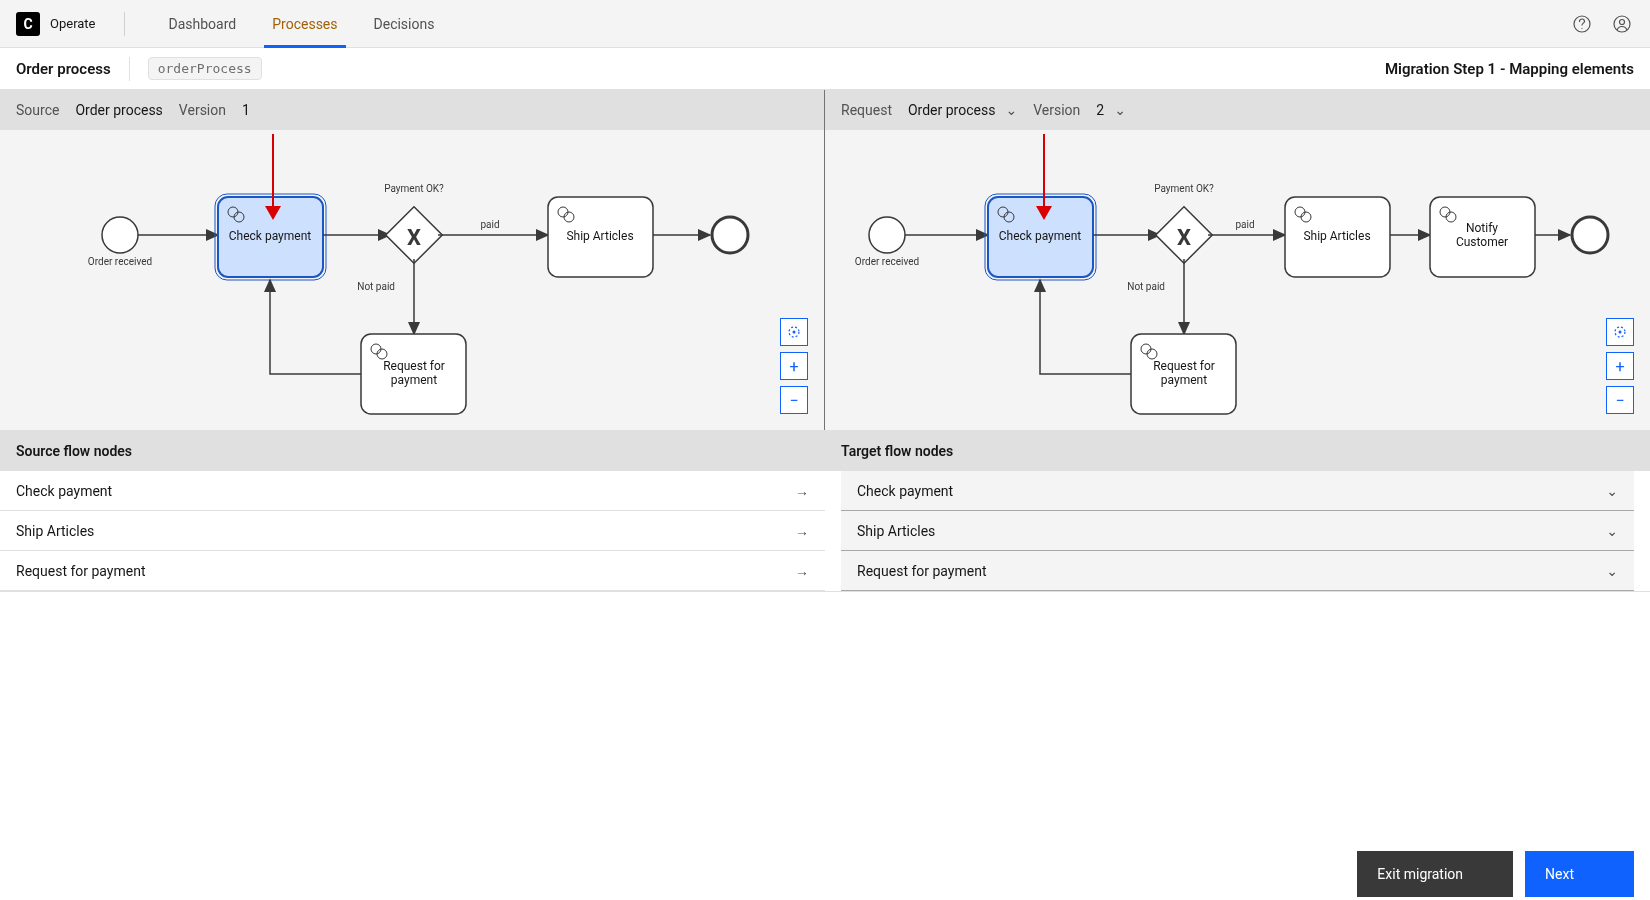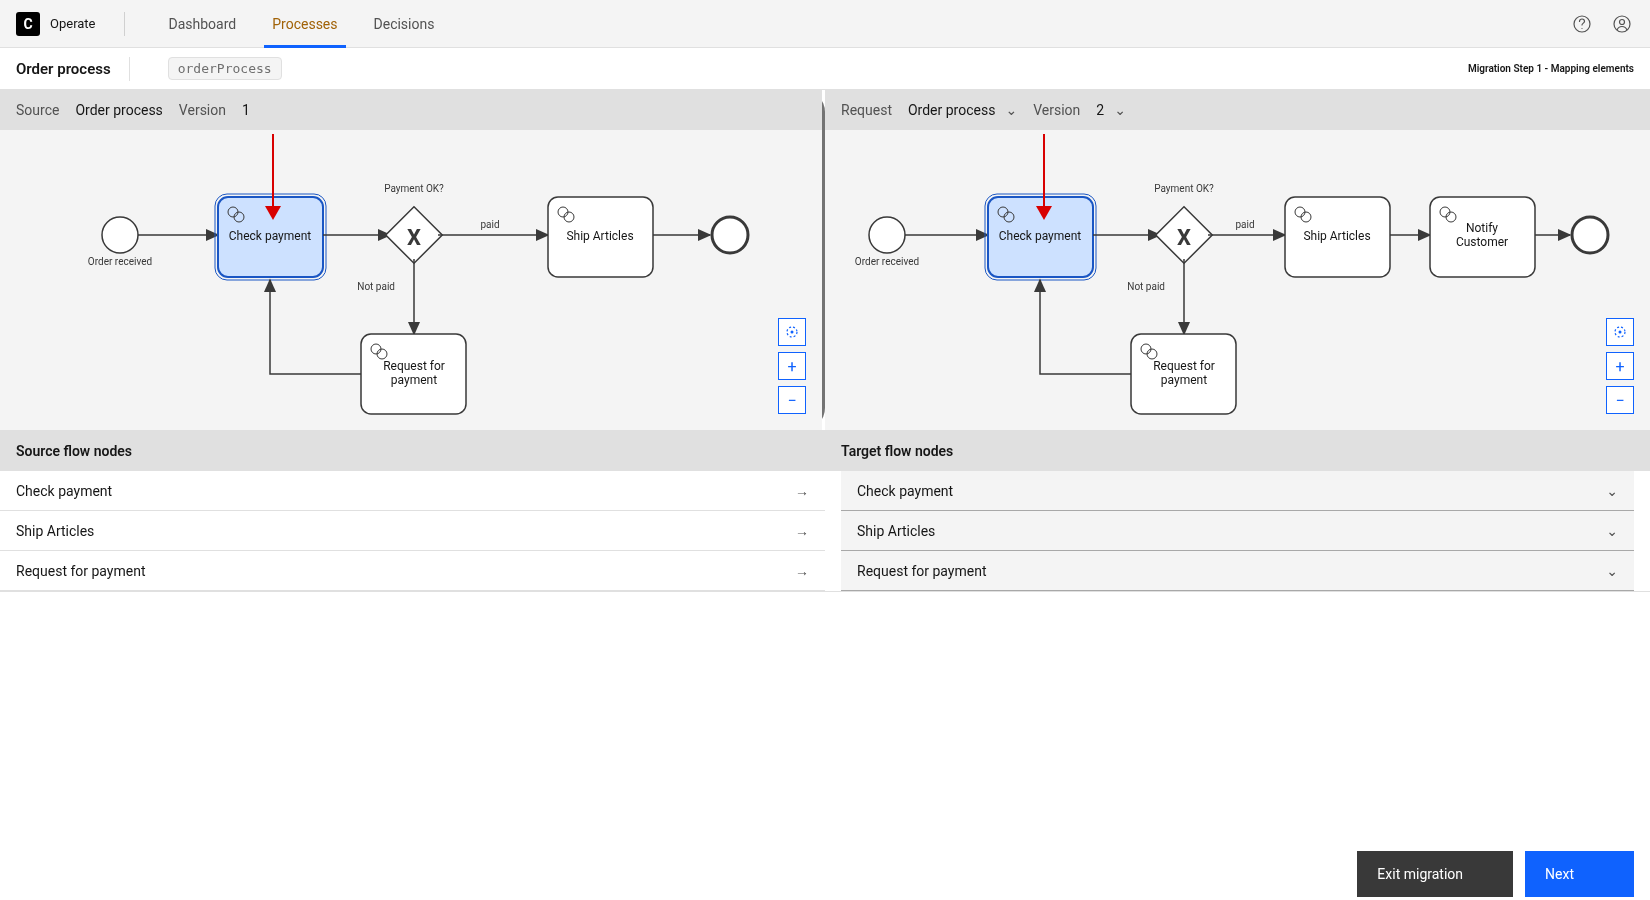--- a/index.html
+++ b/index.html
@@ -12,26 +12,26 @@
     .nav { display: flex; gap: 4px; height: 48px; }
     .nav-item { display: flex; align-items: center; padding: 16px 16px; color: #525252; font-size: 14px; cursor: pointer; position: relative; }
     .nav-item.active { color: #a16207; }
     .nav-item.active::after { content: ""; position: absolute; bottom: 0; left: 8px; right: 8px; height: 3px; background: #0f62fe; }
     .topbar-right { margin-left: auto; display: flex; align-items: center; gap: 16px; }
     .icon-btn { width: 24px; height: 24px; display: flex; align-items: center; justify-content: center; cursor: pointer; color: #525252; }
     
     .subhead { height: 42px; border-bottom: 1px solid #e0e0e0; display: flex; align-items: center; padding: 0 16px; }
     .subhead-title { font-weight: 600; font-size: 15px; margin-right: 18px; }
     .subhead-divider { width: 1px; height: 24px; background: #e0e0e0; margin-right: 18px; }
-    .chip { background: #f4f4f4; border: 1px solid #e0e0e0; border-radius: 4px; padding: 3px 9px; font-family: ui-monospace, Menlo, monospace; color: #6f6f6f; font-size: 13px; margin-left: 20px; }
-    .subhead-right { margin-left: auto; font-weight: 600; font-size: 10px; }
+    .chip { background: #f4f4f4; border: 1px solid #e0e0e0; border-radius: 4px; padding: 3px 9px; font-family: ui-monospace, Menlo, monospace; color: #6f6f6f; font-size: 13px; }
+    .subhead-right { margin-left: auto; font-weight: 600; font-size: 15px; }
     
     .panel-wrap { display: flex; border-bottom: 1px solid #e0e0e0; }
     .panel { width: 50%; display: flex; flex-direction: column; position: relative; }
-    .panel-left { border-right: 3px solid #737373; border-radius: 22px; }
+    .panel-left { border-right: 1px solid #737373; }
     .panel-head { height: 40px; background: #e0e0e0; display: flex; align-items: center; padding: 0 16px; gap: 16px; font-size: 14px; }
     .label-muted { color: #525252; }
     .sel-value { color: #161616; }
     .sel-caret { color: #525252; margin-left: -6px; }
     .canvas { height: 300px; background: #f4f4f4; position: relative; overflow: hidden; }
     
     .red-arrow { position: absolute; left: 263px; top: 4px; }
     
     .diag-controls { position: absolute; right: 16px; bottom: 16px; display: flex; flex-direction: column; gap: 6px; }
     .diag-btn { width: 28px; height: 28px; border: 1px solid #0f62fe; background: #fff; color: #0f62fe; display: flex; align-items: center; justify-content: center; font-size: 16px; cursor: pointer; }

